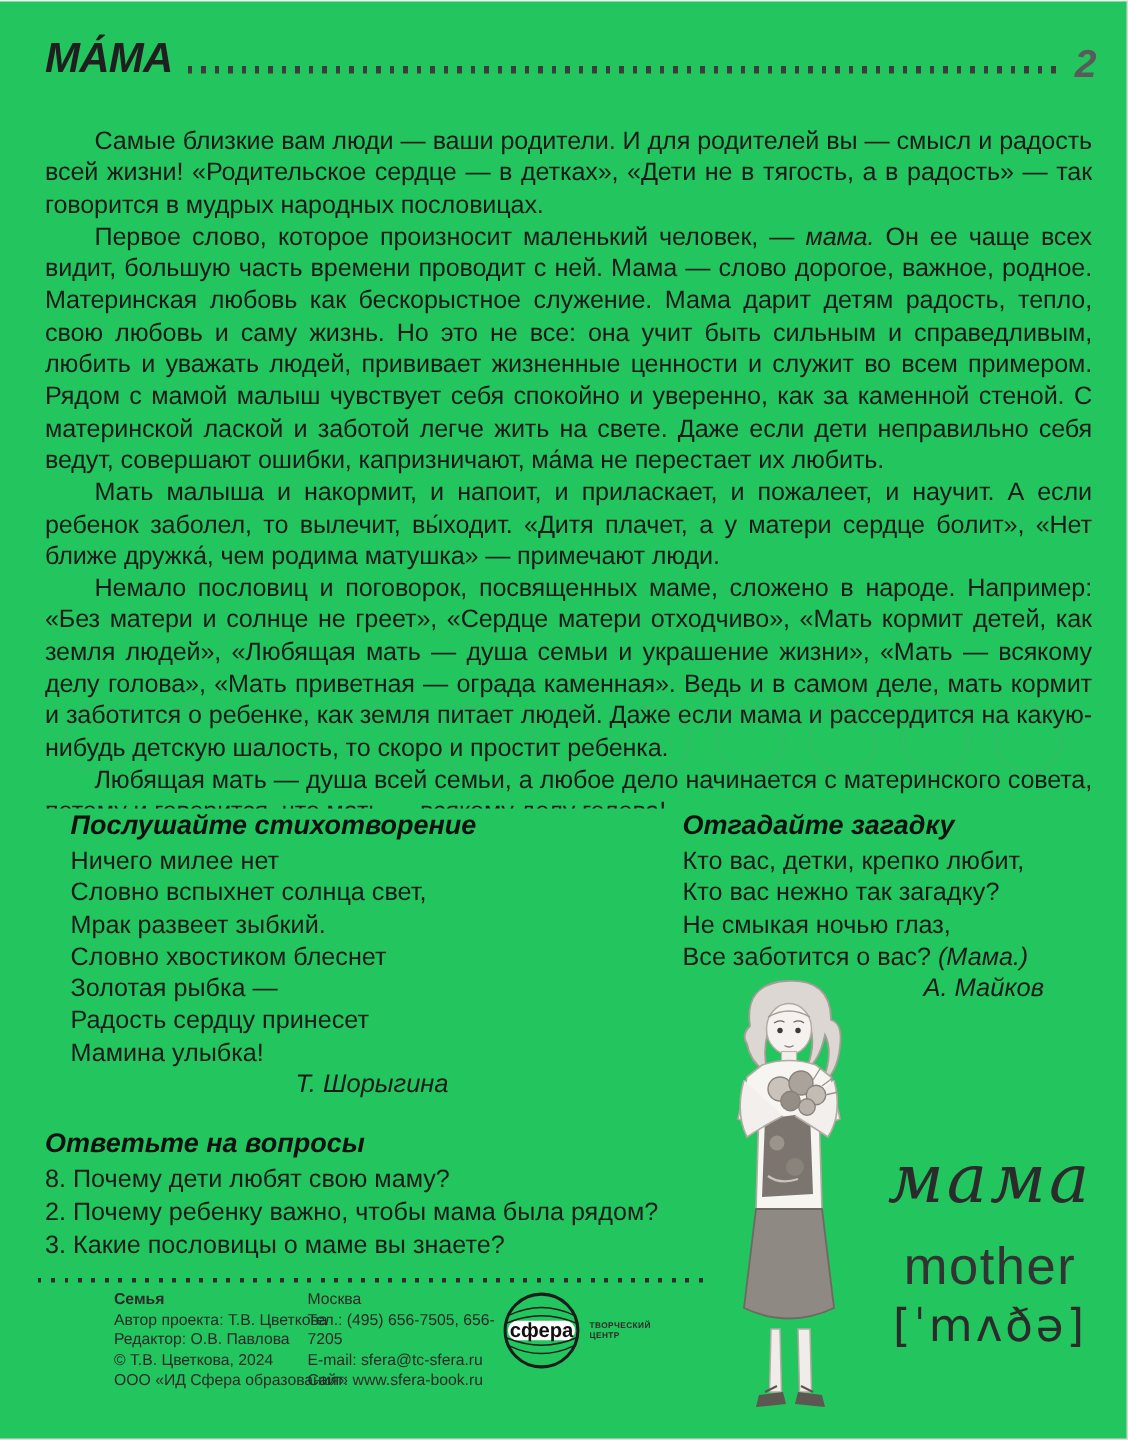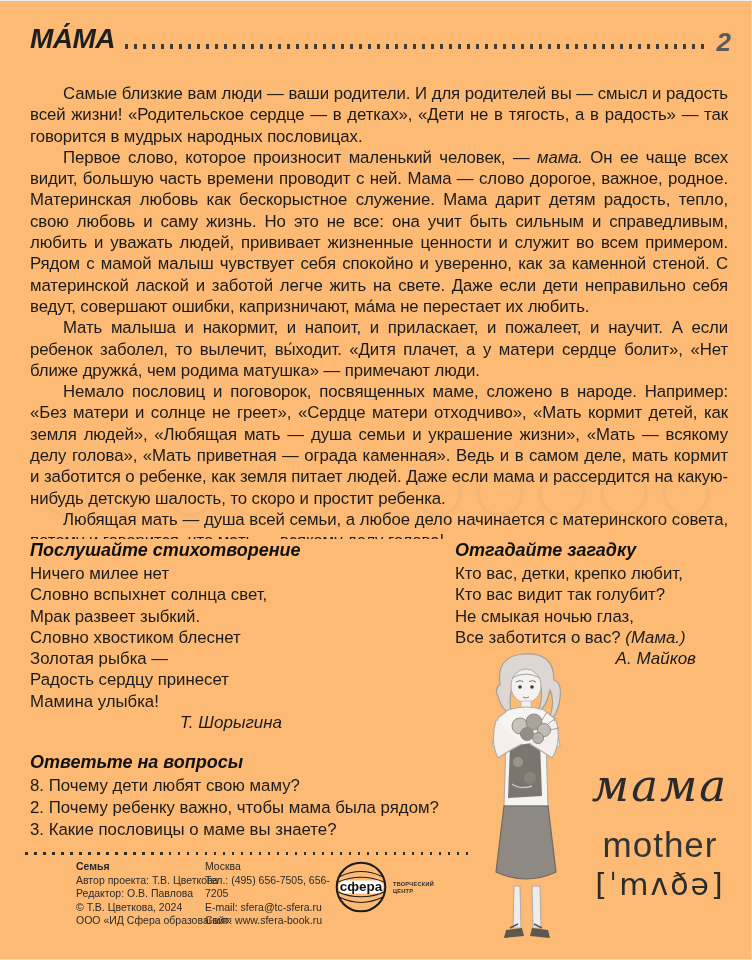--- a/index.html
+++ b/index.html
@@ -1,17 +1,17 @@
 <!DOCTYPE html>
 <html lang="ru"><head>
 <meta charset="utf-8">
 <style>
   html,body{margin:0;padding:0;background:#ffffff;}
   .page{
-    position:relative;width:752px;height:960px;background:#fdba74;
+    position:relative;width:752px;height:960px;background:#22c55e;
     font-family:"Liberation Sans",sans-serif;color:#1b1b1b;overflow:hidden;
     border-right:1px solid #d7d7d7;border-bottom:1px solid #dedede;border-top:1px solid #f0f0f0;
     box-sizing:border-box;
   }
   
   .header{position:absolute;top:24px;left:30px;right:20px;display:flex;align-items:flex-end;gap:10px;}
   .page-title{
     margin:0;font-size:28px;font-weight:bold;font-style:italic;
     letter-spacing:-0.5px;color:#1f1f1f;line-height:1;white-space:nowrap;
   }
@@ -27,21 +27,21 @@
   }
   .body-text p{margin:0;text-indent:33px;}
   
   .watermark{
     position:absolute;top:452px;left:36px;right:36px;height:78px;opacity:0.10;pointer-events:none;
     background:radial-gradient(circle 26px at 30px 40px, transparent 20px, #8a8a8a 21px, transparent 25px);
     background-size:62px 78px;background-repeat:repeat-x;
   }
   
   .section-heading{margin:0 0 2px 0;font-size:18px;font-weight:bold;font-style:italic;color:#111;}
-  .poem{position:absolute;left:30px;top:539px;width:370px;}
+  .poem{position:absolute;left:47px;top:539px;width:370px;}
   .riddle{position:absolute;left:455px;top:539px;width:277px;}
   .verse-line{font-size:16.8px;line-height:21.3px;}
   .author{font-size:17px;line-height:21.3px;font-style:italic;}
   .poem .author{padding-left:150px;}
   .riddle .author{text-align:right;padding-right:36px;}
   .answer{font-style:italic;}
   .questions{position:absolute;left:30px;top:751px;width:440px;}
   .questions .q{font-size:16.8px;line-height:21.8px;}
   
   .footer-rule{
@@ -98,21 +98,21 @@
     <div class="verse-line">Словно хвостиком блеснет</div>
     <div class="verse-line">Золотая рыбка —</div>
     <div class="verse-line">Радость сердцу принесет</div>
     <div class="verse-line">Мамина улыбка!</div>
     <div class="author">Т. Шорыгина</div>
   </section>
 
   <section class="riddle">
     <h2 class="section-heading">Отгадайте загадку</h2>
     <div class="verse-line">Кто вас, детки, крепко любит,</div>
-    <div class="verse-line">Кто вас видит так голубит?</div>
+    <div class="verse-line">Кто вас нежно так загадку?</div>
     <div class="verse-line">Не смыкая ночью глаз,</div>
     <div class="verse-line"><span>Все заботится о вас? </span><span class="answer">(Мама.)</span></div>
     <div class="author">А. Майков</div>
   </section>
 
   <section class="questions">
     <h2 class="section-heading">Ответьте на вопросы</h2>
     <div class="q">8. Почему дети любят свою маму?</div>
     <div class="q">2. Почему ребенку важно, чтобы мама была рядом?</div>
     <div class="q">3. Какие пословицы о маме вы знаете?</div>

